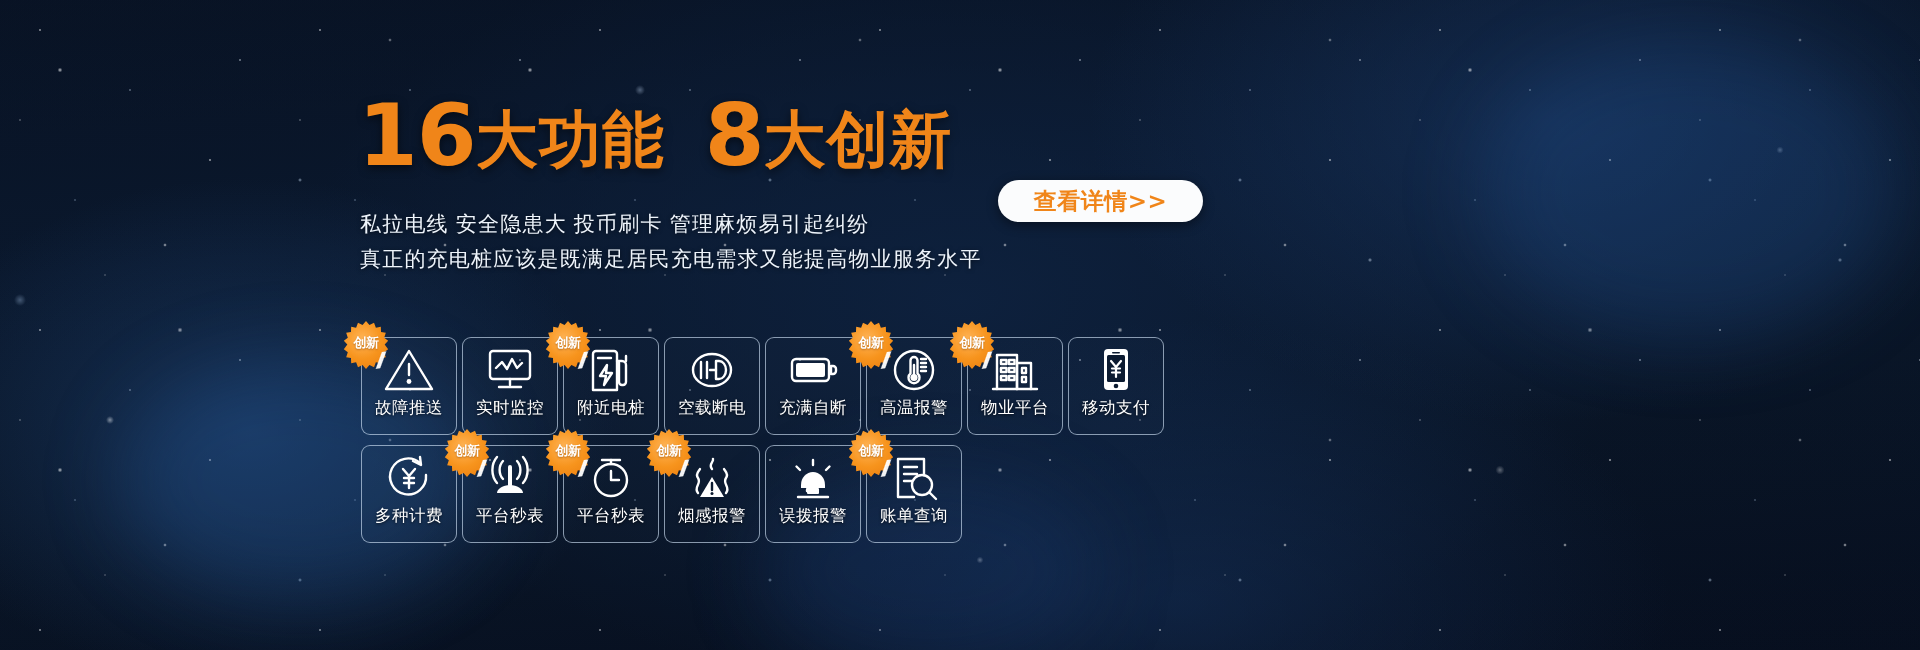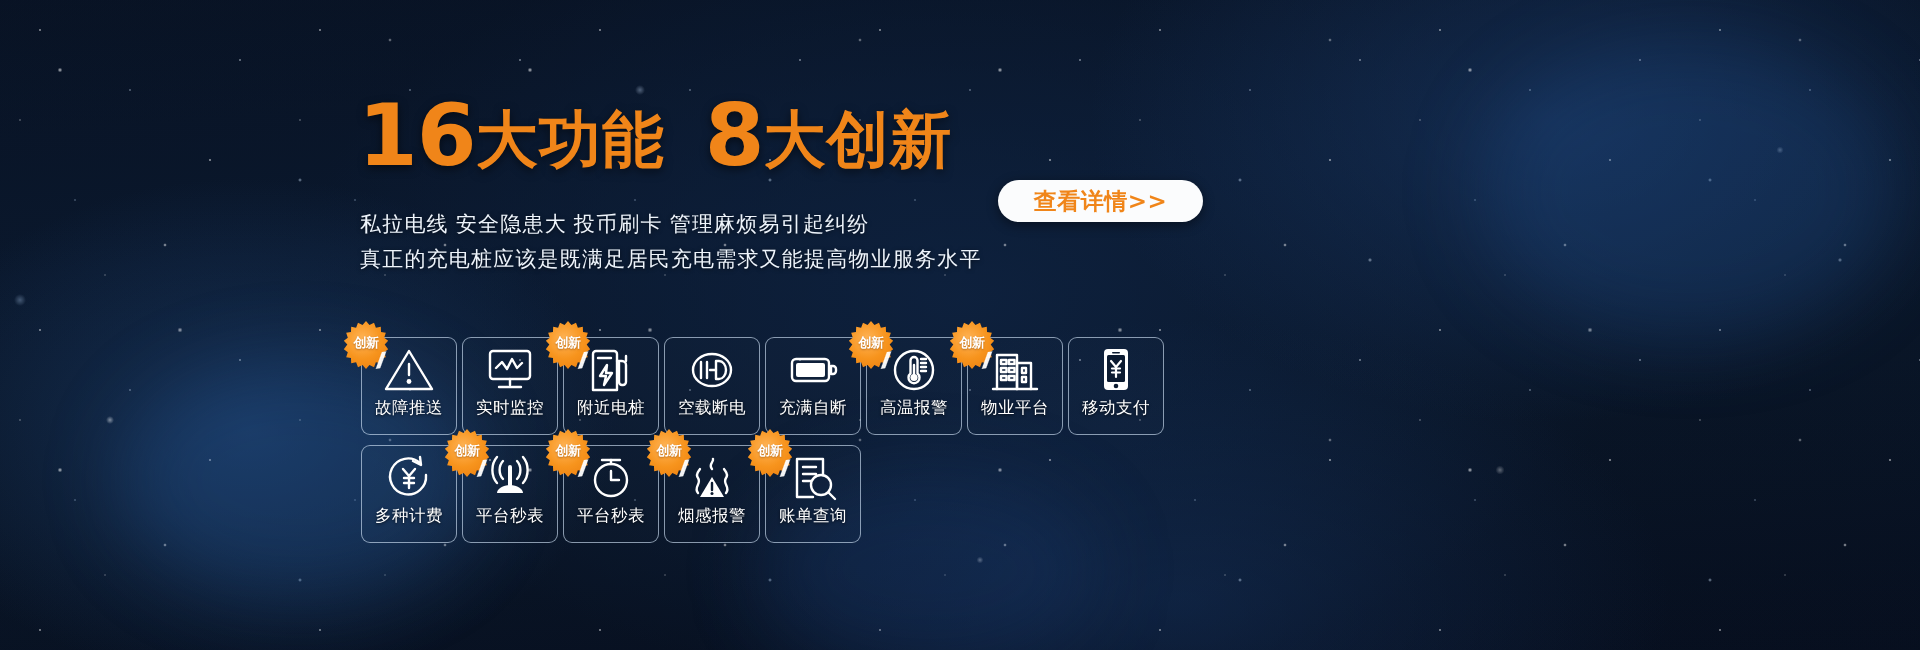--- a/index.html
+++ b/index.html
@@ -367,20 +367,36 @@
               <path d="M40 38 c5-6-4-9 0-15 c3-4-1-7-2-9"></path>
             </g>
             <path class="sf" d="M26 22 L38 42 H14 Z"></path>
             <path d="M26 28 v7" stroke="#0b1a30" stroke-width="2.4" stroke-linecap="round"></path>
             <circle cx="26" cy="38.5" r="1.5" fill="#0b1a30"></circle>
           </svg>
         </div>
         <div class="lbl">烟感报警</div>
       </div>
       <div class="tile">
+        <div class="ico">
+          <svg width="52" height="46" viewBox="0 0 52 46">
+            <path class="sf" d="M14 30 a12 13 0 0 1 24 0 v3 H14 Z"></path>
+            <path class="st" d="M26 33 v-4 a6 6 0 0 0-6 6 v1" stroke="#0b1a30" stroke-width="2.4"></path>
+            <rect class="sf" x="20" y="33" width="12" height="6" rx="1"></rect>
+            <path class="st" d="M11 42 h30" stroke-width="3.4"></path>
+            <g class="st" stroke-width="2.6">
+              <path d="M26 10 v-5"></path>
+              <path d="M13 15 l-3.5-3.5"></path>
+              <path d="M39 15 l3.5-3.5"></path>
+            </g>
+          </svg>
+        </div>
+        <div class="lbl">误拨报警</div>
+      </div>
+      <div class="tile">
         <div class="badge">
           <div class="burst"></div>
           <div class="swoosh"></div>
           <div class="bt">创新</div>
         </div>
         <div class="ico">
           <svg width="52" height="46" viewBox="0 0 52 46">
             <path class="st" d="M10 4 h26 v16 M10 4 v38 h16" stroke-width="3"></path>
             <path class="st" d="M16 12 h13 M16 19 h13 M16 26 h8" stroke-width="3"></path>
             <circle class="st" cx="34" cy="30" r="10" stroke-width="3"></circle>

